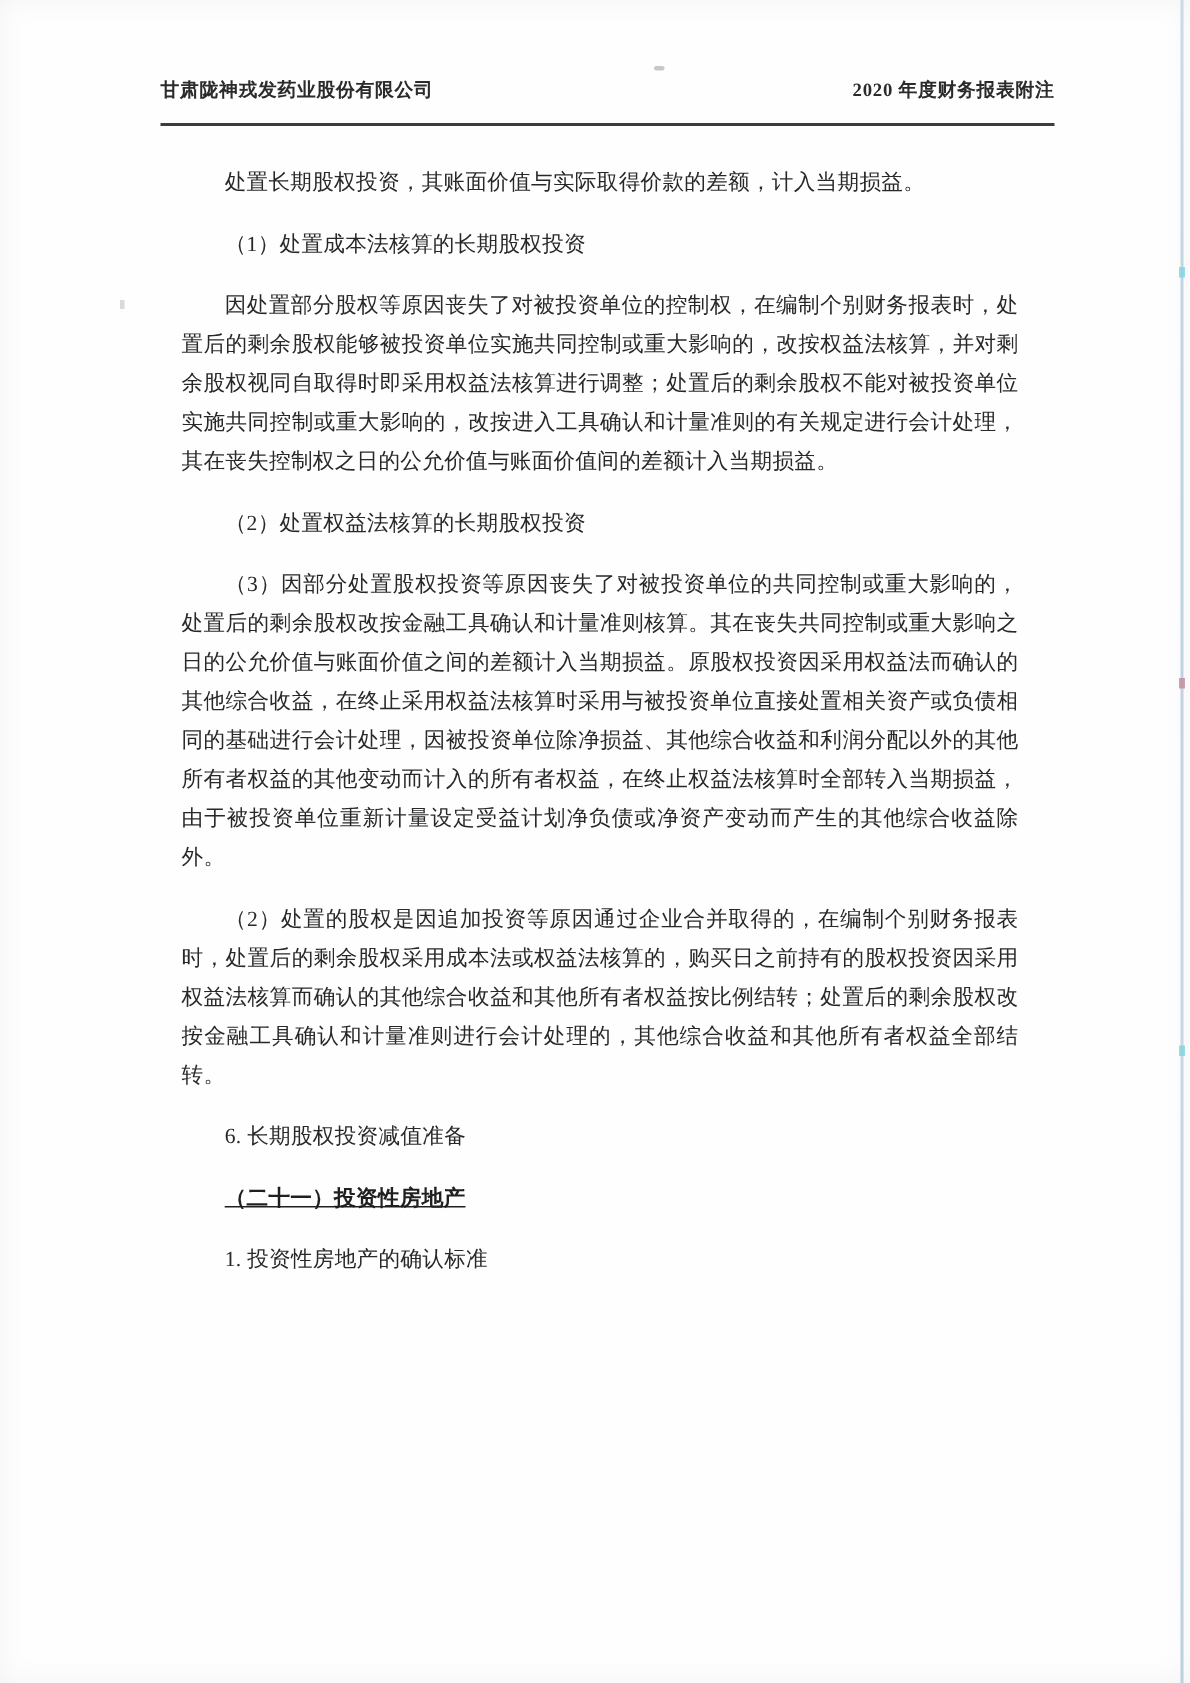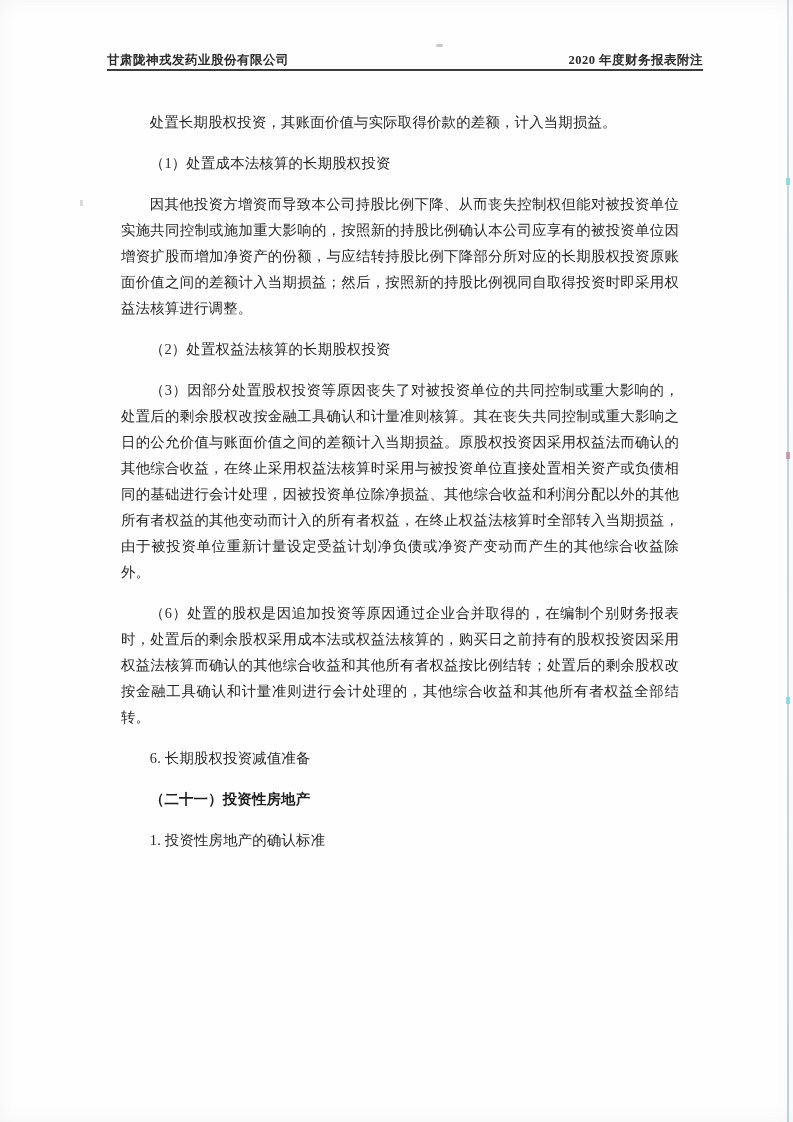--- a/index.html
+++ b/index.html
@@ -10,38 +10,38 @@
     overflow:hidden;
     font-family:"Liberation Serif","DejaVu Serif",serif;
     color:#262626;
     box-shadow:inset 0 0 18px rgba(120,120,120,0.08);
   }
   
   .header{
     position:absolute;left:107px;top:52px;width:596px;
     display:flex;justify-content:space-between;align-items:flex-end;
     border-bottom:2px solid #3d3d3d;
-    padding-bottom:0;
+    padding-bottom:13px;
     font-size:12.5px;font-weight:bold;color:#2b2b2b;
     letter-spacing:0.5px;
   }
   
   .content{
     position:absolute;left:106px;top:94px;width:588px;
   }
   .para{
     margin:15px;
     font-size:14.4px;
     line-height:26px;
     letter-spacing:0.2px;
     text-align:justify;
     text-indent:2em;
     color:#282828;
   }
-  .para.bold{font-weight:bold;color:#1f1f1f;}
+  .para.bold{font-weight:bold;color:#1f1f1f;text-decoration:underline;}
   
   .page-number{
     position:absolute;top:1040px;left:0;width:100%;
     text-align:center;text-indent:48px;
     font-size:12.5px;color:#333;
   }
   
   .scan-edge-line{
     position:absolute;top:0;right:4px;width:2px;height:1122px;
     background:linear-gradient(#bcd0dd, #aac4d6 30%, #b6cbdb 60%, #a9c2d4);
@@ -66,24 +66,24 @@
 <div class="page">
 
   <div class="header">
     <span>甘肃陇神戎发药业股份有限公司</span>
     <span>2020 年度财务报表附注</span>
   </div>
 
   <div class="content">
     <p class="para">处置长期股权投资，其账面价值与实际取得价款的差额，计入当期损益。</p>
     <p class="para">（1）处置成本法核算的长期股权投资</p>
-    <p class="para">因其他投资方增资而导致本公司持股比例下降、从而丧失控制权但能对被投资单位实施共同控制或施加重大影响的，按照新的持股比例确认本公司应享有的被投资单位因增资扩股而增加净资产的份额，与应结转持股比例下降部分所对应的长期股权投资原账面价值之间的差额计入当期损益；然后，按照新的持股比例视同自取得投资时即采用权益法核算进行调整。</p>
+    <p class="para">因处置部分股权等原因丧失了对被投资单位的控制权，在编制个别财务报表时，处置后的剩余股权能够被投资单位实施共同控制或重大影响的，改按权益法核算，并对剩余股权视同自取得时即采用权益法核算进行调整；处置后的剩余股权不能对被投资单位实施共同控制或重大影响的，改按进入工具确认和计量准则的有关规定进行会计处理，其在丧失控制权之日的公允价值与账面价值间的差额计入当期损益。</p>
     <p class="para">（2）处置权益法核算的长期股权投资</p>
     <p class="para">（3）因部分处置股权投资等原因丧失了对被投资单位的共同控制或重大影响的，处置后的剩余股权改按金融工具确认和计量准则核算。其在丧失共同控制或重大影响之日的公允价值与账面价值之间的差额计入当期损益。原股权投资因采用权益法而确认的其他综合收益，在终止采用权益法核算时采用与被投资单位直接处置相关资产或负债相同的基础进行会计处理，因被投资单位除净损益、其他综合收益和利润分配以外的其他所有者权益的其他变动而计入的所有者权益，在终止权益法核算时全部转入当期损益，由于被投资单位重新计量设定受益计划净负债或净资产变动而产生的其他综合收益除外。</p>
-    <p class="para">（6）处置的股权是因追加投资等原因通过企业合并取得的，在编制个别财务报表时，处置后的剩余股权采用成本法或权益法核算的，购买日之前持有的股权投资因采用权益法核算而确认的其他综合收益和其他所有者权益按比例结转；处置后的剩余股权改按金融工具确认和计量准则进行会计处理的，其他综合收益和其他所有者权益全部结转。</p>
+    <p class="para">（2）处置的股权是因追加投资等原因通过企业合并取得的，在编制个别财务报表时，处置后的剩余股权采用成本法或权益法核算的，购买日之前持有的股权投资因采用权益法核算而确认的其他综合收益和其他所有者权益按比例结转；处置后的剩余股权改按金融工具确认和计量准则进行会计处理的，其他综合收益和其他所有者权益全部结转。</p>
     <p class="para">6. 长期股权投资减值准备</p>
     <p class="para bold">（二十一）投资性房地产</p>
     <p class="para">1. 投资性房地产的确认标准</p>
   </div>
 
 
   <div class="scan-edge-line"></div>
   <div class="scan-tick" style="top:178px;"></div>
   <div class="scan-tick" style="top:452px;background:#c08a9a;"></div>
   <div class="scan-tick" style="top:697px;"></div>

